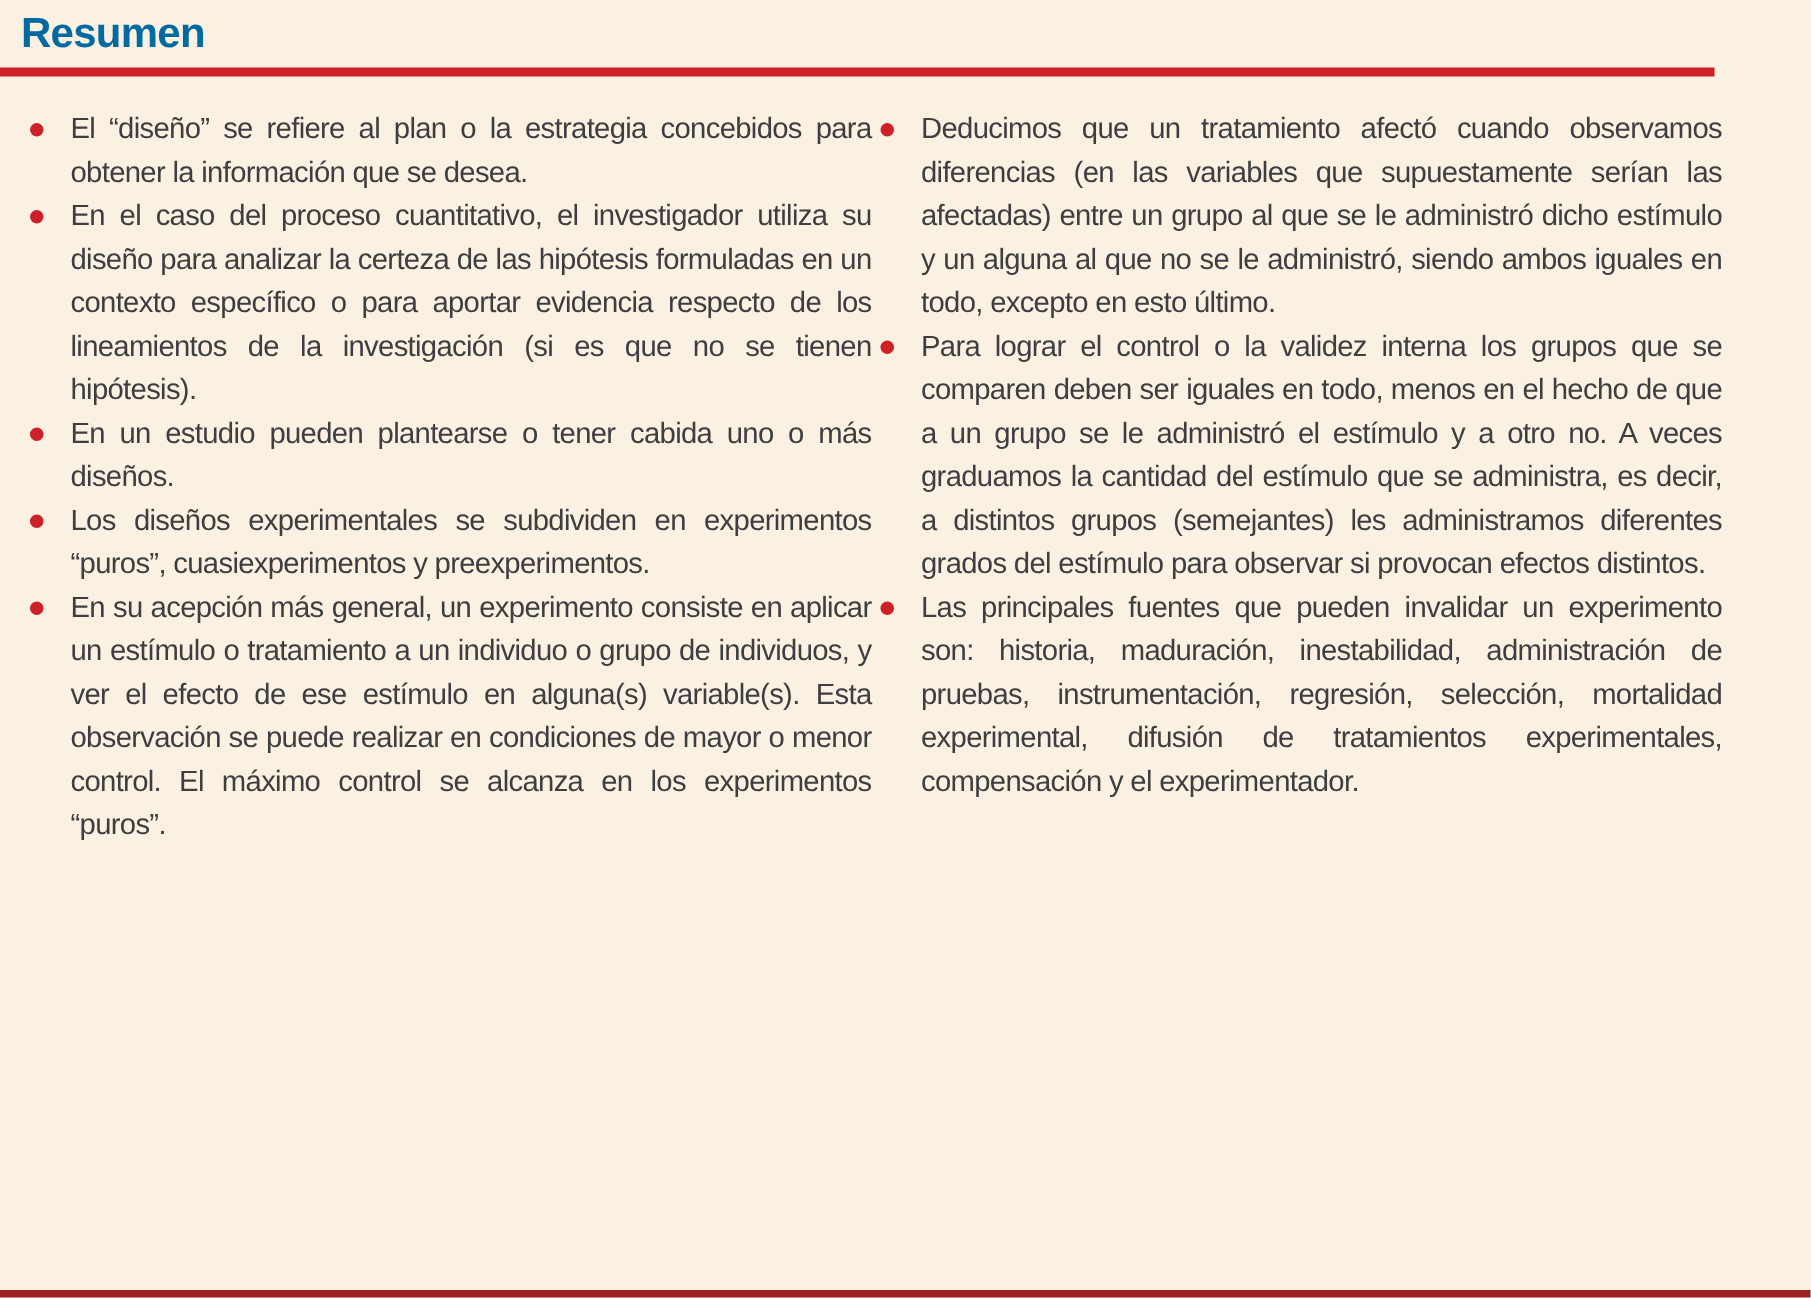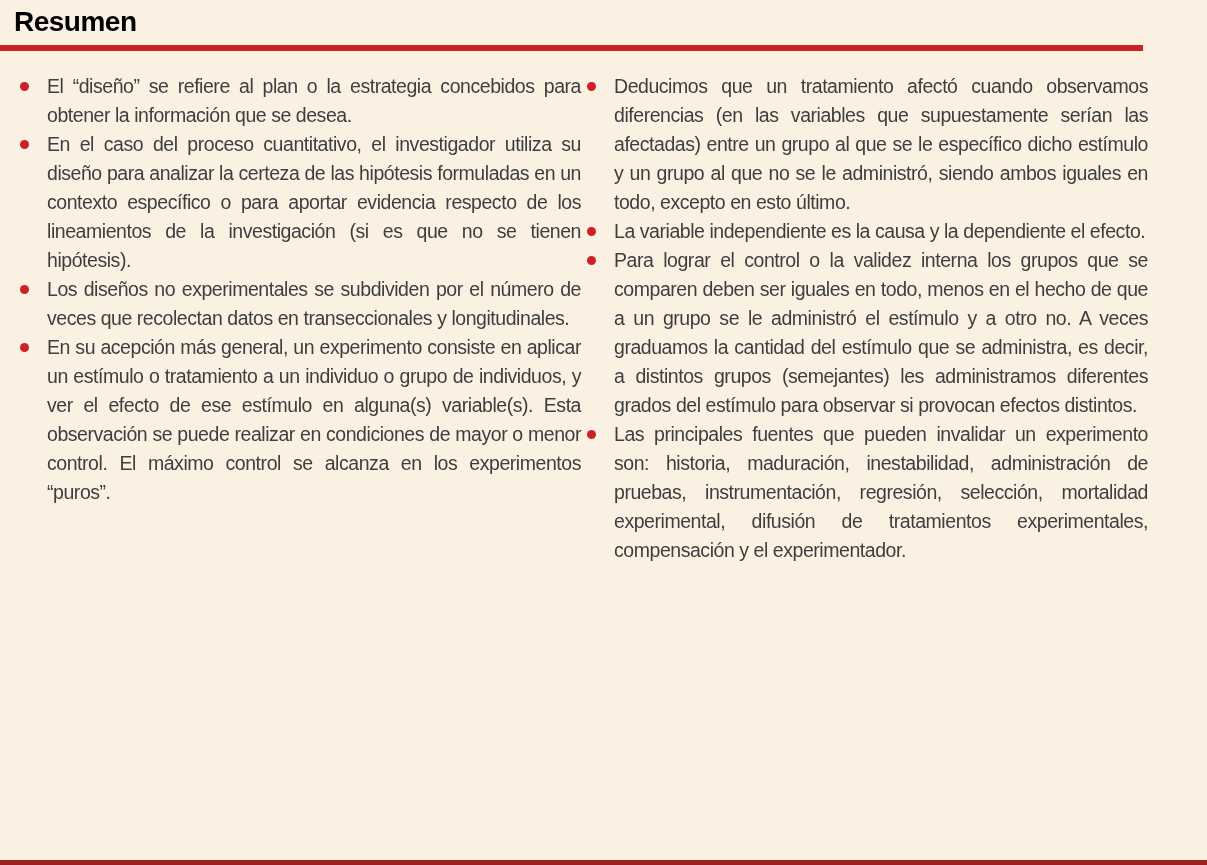--- a/index.html
+++ b/index.html
@@ -16,21 +16,21 @@
     color: #3e3e40;
   }
   .page-title {
     position: absolute;
     left: 14px;
     top: 6px;
     margin: 0;
     font-size: 28px;
     font-weight: bold;
     letter-spacing: -0.5px;
-    color: #000000;
+    color: #0369a1;
   }
   .title-rule {
     position: absolute;
     left: 0;
     top: 45px;
     width: 1143px;
     height: 6px;
     background: #ce2127;
   }
   .bottom-rule {
@@ -88,45 +88,45 @@
   <li>
     <span class="bullet"></span>
     <span>El “diseño” se refiere al plan o la estrategia concebidos para obtener la información que se desea.</span>
   </li>
 
   <li>
     <span class="bullet"></span>
     <span>En el caso del proceso cuantitativo, el investigador utiliza su diseño para analizar la certeza de las hipótesis formuladas en un contexto específico o para aportar evidencia respecto de los lineamientos de la investigación (si es que no se tienen hipótesis).</span>
   </li>
 
-
+  <li>
+    <span class="bullet"></span>
+    <span>En un estudio pueden plantearse o tener cabida uno o más diseños.</span>
+  </li>
 
 
   <li>
     <span class="bullet"></span>
-    <span>Los diseños no experimentales se subdividen por el número de veces que recolectan datos en transeccionales y longitudinales.</span>
+    <span>Los diseños experimentales se subdividen en experimentos “puros”, cuasiexperimentos y preexperimentos.</span>
   </li>
+
 
   <li>
     <span class="bullet"></span>
     <span>En su acepción más general, un experimento consiste en aplicar un estímulo o tratamiento a un individuo o grupo de individuos, y ver el efecto de ese estímulo en alguna(s) variable(s). Esta observación se puede realizar en condiciones de mayor o menor control. El máximo control se alcanza en los experimentos “puros”.</span>
   </li>
 </ul>
   </div>
   <div class="column">
     <ul class="bullet-list">
   <li>
     <span class="bullet"></span>
-    <span>Deducimos que un tratamiento afectó cuando observamos diferencias (en las variables que supuestamente serían las afectadas) entre un grupo al que se le específico dicho estímulo y un grupo al que no se le administró, siendo ambos iguales en todo, excepto en esto último.</span>
+    <span>Deducimos que un tratamiento afectó cuando observamos diferencias (en las variables que supuestamente serían las afectadas) entre un grupo al que se le administró dicho estímulo y un alguna al que no se le administró, siendo ambos iguales en todo, excepto en esto último.</span>
   </li>
 
-  <li>
-    <span class="bullet"></span>
-    <span>La variable independiente es la causa y la dependiente el efecto.</span>
-  </li>
 
   <li>
     <span class="bullet"></span>
     <span>Para lograr el control o la validez interna los grupos que se comparen deben ser iguales en todo, menos en el hecho de que a un grupo se le administró el estímulo y a otro no. A veces graduamos la cantidad del estímulo que se administra, es decir, a distintos grupos (semejantes) les administramos diferentes grados del estímulo para observar si provocan efectos distintos.</span>
   </li>
 
 
   <li>
     <span class="bullet"></span>
     <span>Las principales fuentes que pueden invalidar un experimento son: historia, maduración, inestabilidad, administración de pruebas, instrumentación, regresión, selección, mortalidad experimental, difusión de tratamientos experimentales, compensación y el experimentador.</span>

